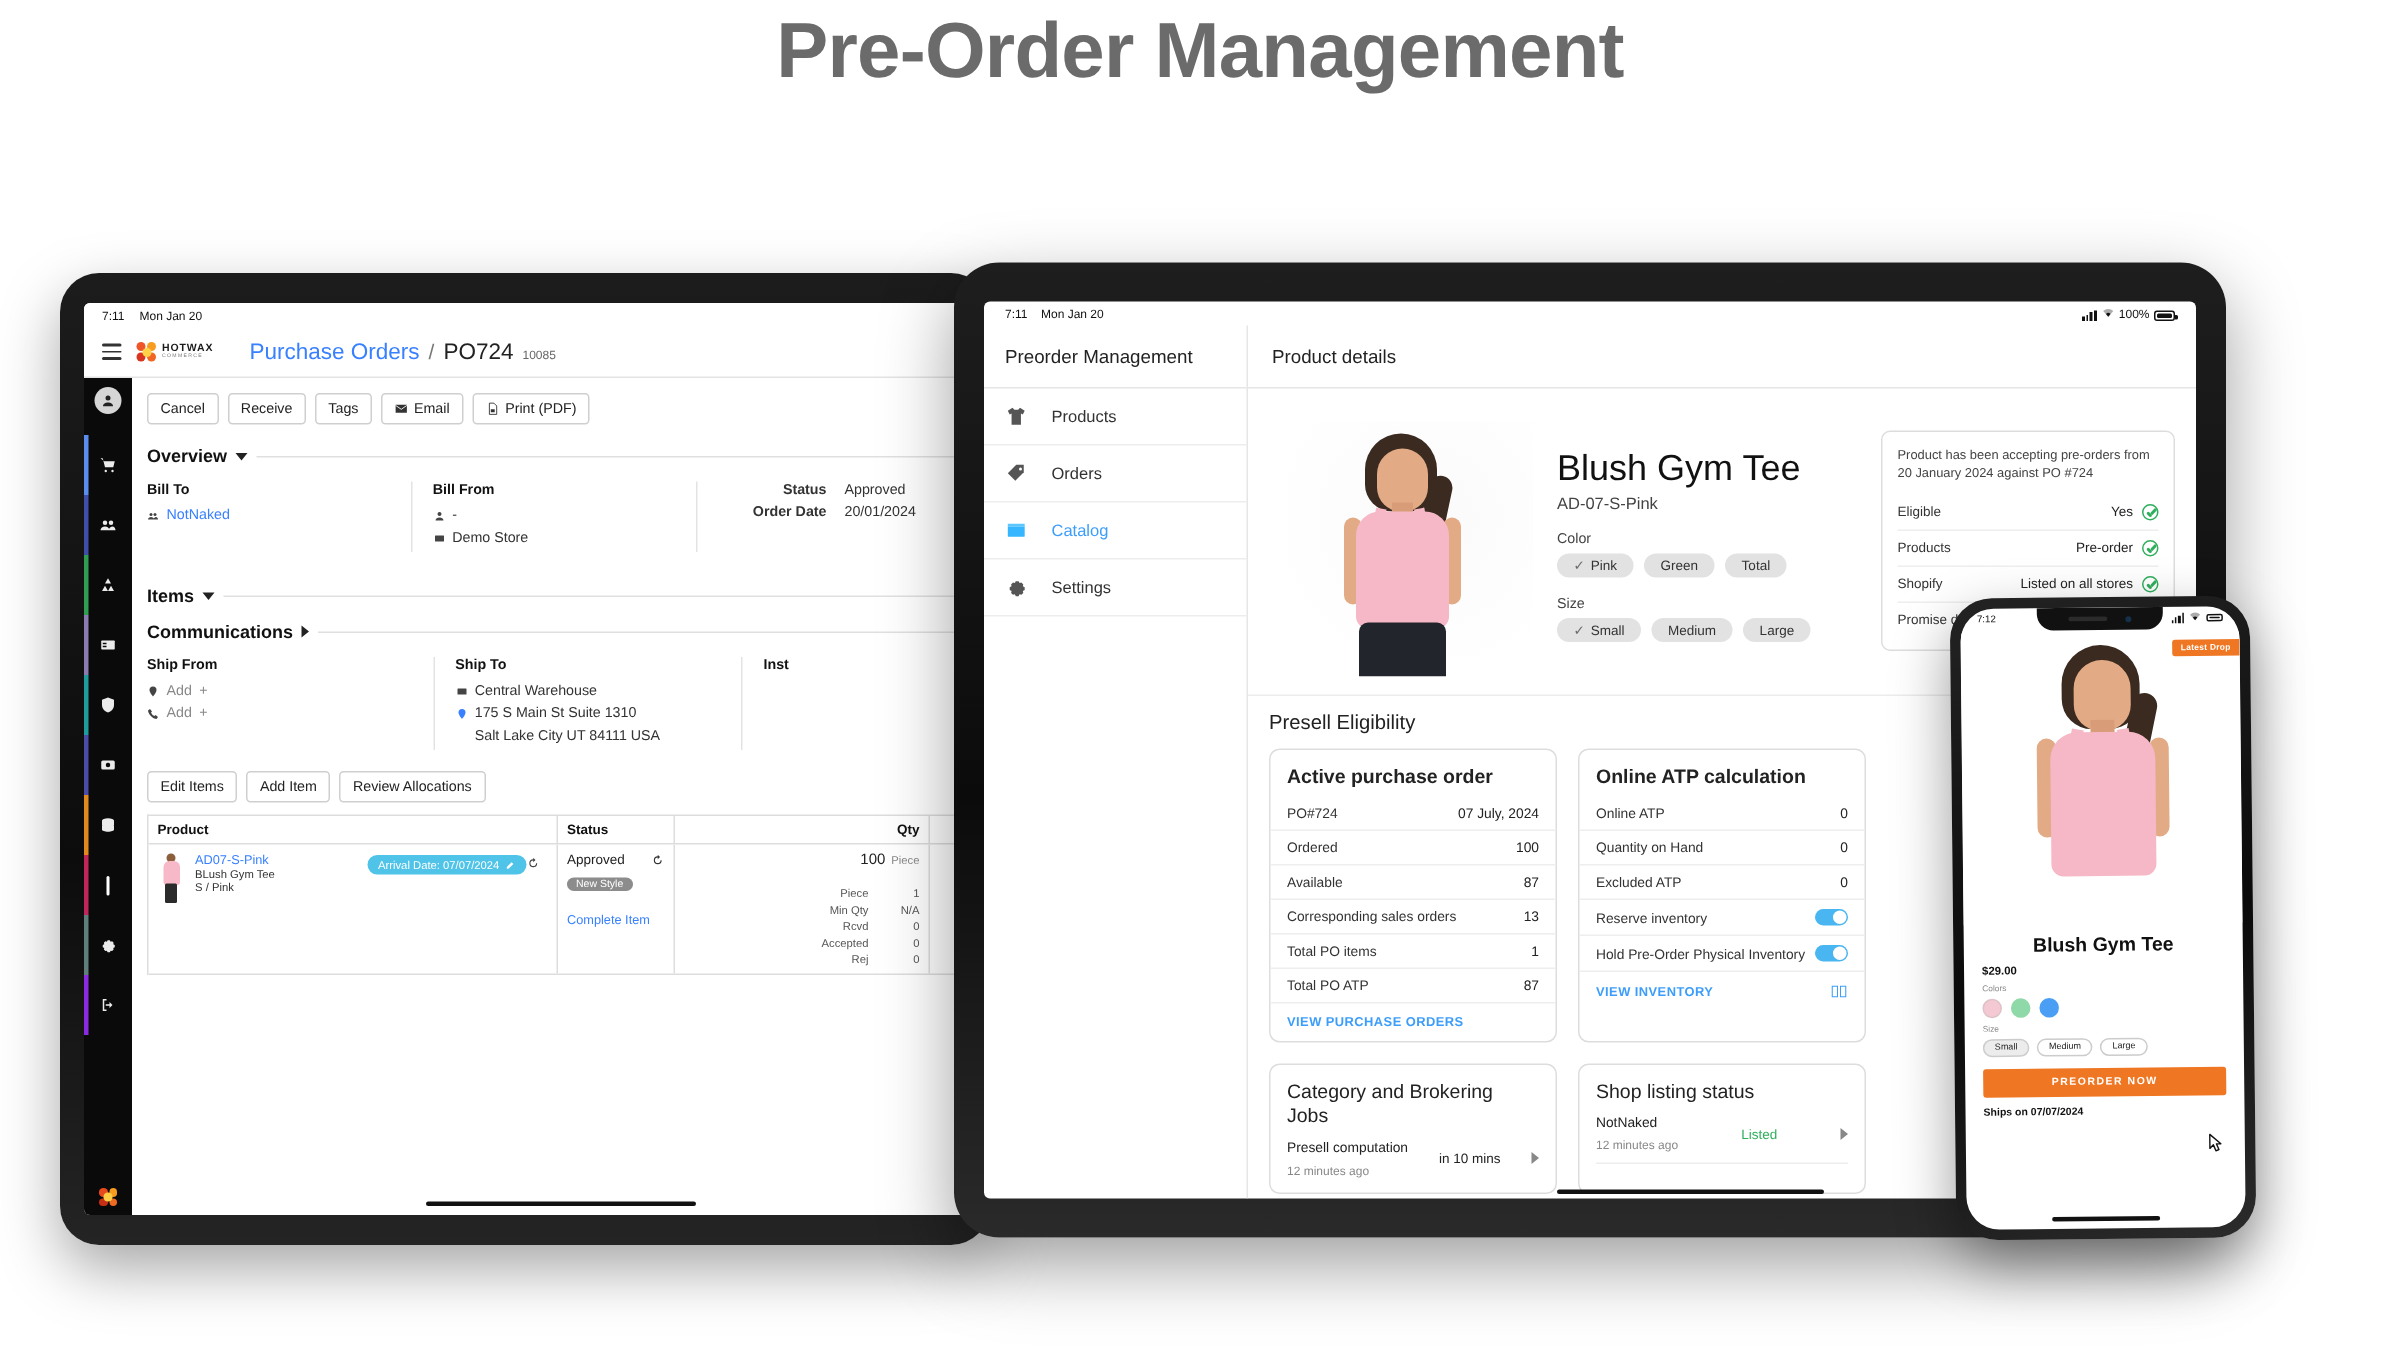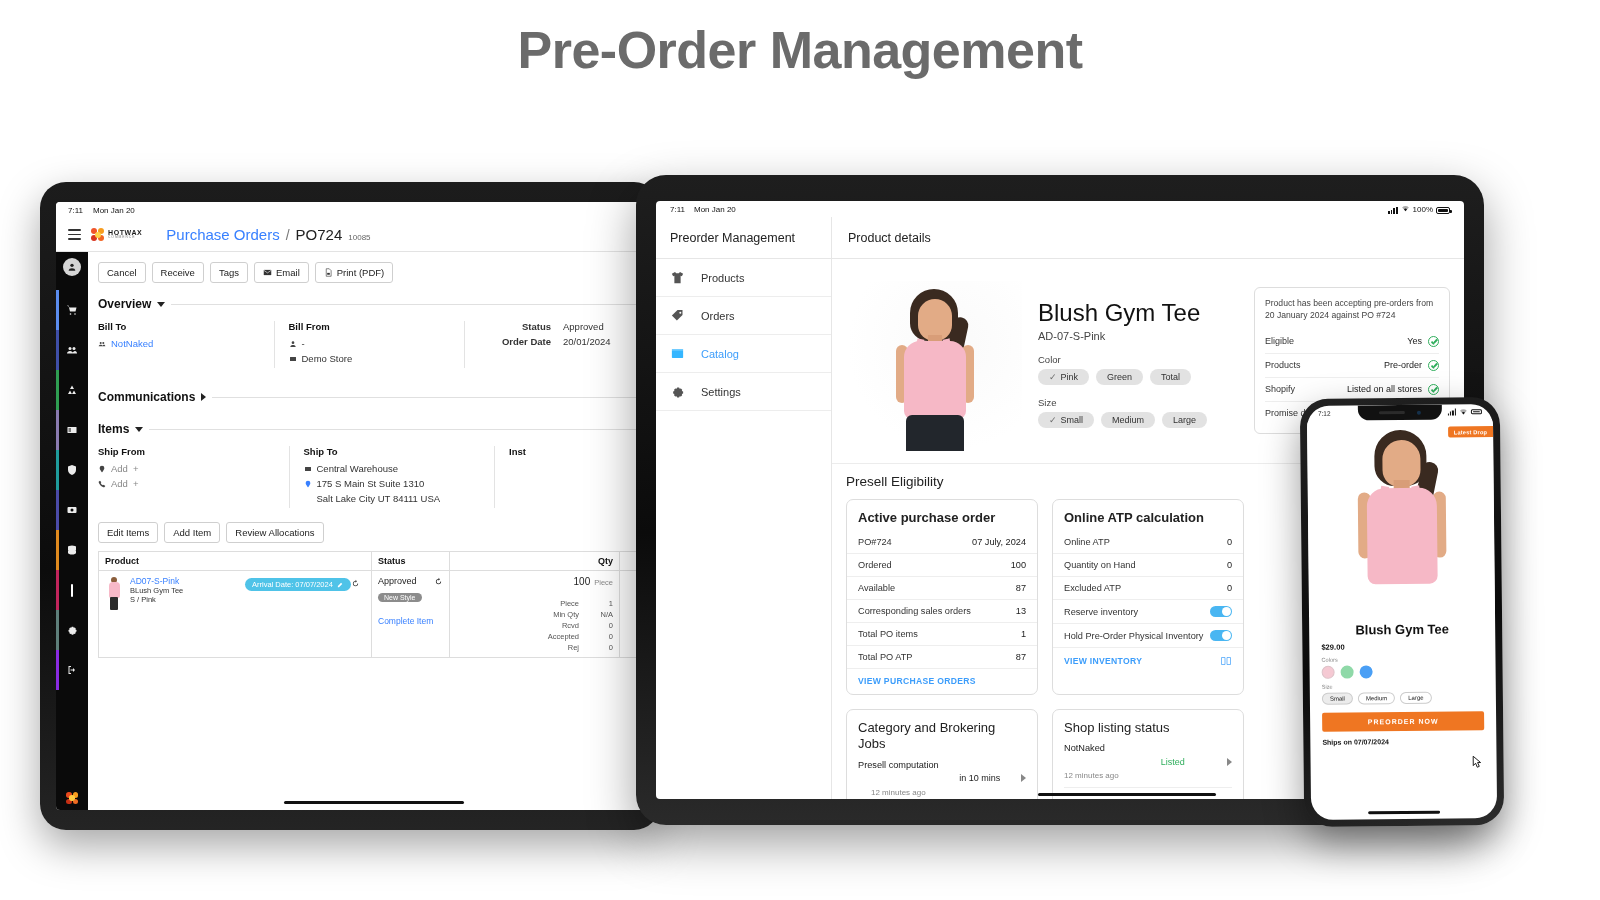--- a/index.html
+++ b/index.html
@@ -6,21 +6,21 @@
   html, body {
     width: 1600px; height: 900px;
     background: #ffffff;
     font-family: "Liberation Sans", sans-serif;
     overflow: hidden;
   }
   .stage { position: relative; width: 1600px; height: 900px; background:#fff; }
 
   
   .page-title {
-    position: absolute; top: 20px; left: 0; width: 1600px;
+    position: absolute; top: 4px; left: 0; width: 1600px;
     text-align: center;
     font-size: 52px; font-weight: bold; letter-spacing: -0.5px;
     color: #6b6b6b;
   }
 
   
   .device { position: absolute; background: #131313; }
   .device .screen { position: absolute; background: #fff; overflow: hidden; }
 
   
@@ -243,21 +243,21 @@
   .prow-link svg { width:12px;height:12px; fill:none; stroke:#3c9dfb; stroke-width:1.4; }
   .toggle { width:22px;height:11px;border-radius:7px;background:#49b6f2;position:relative; flex:none;}
   .toggle i { position:absolute; right:1px; top:1px; width:9px;height:9px;border-radius:50%;background:#fff; }
   .chev { width:0;height:0;border-top:4px solid transparent;border-bottom:4px solid transparent;border-left:5px solid #888; }
 
   .bottom-grid { display:flex; gap:14px; padding: 14px 14px 0 14px; }
   .bcard { width:192px; border:1px solid #ddd; border-radius:7px; padding:10px 11px; background:#fff; }
   .bcard-h { font-size:13px; color:#222; line-height:1.25; margin-bottom:7px; }
   .bcard-row { display:flex; align-items:center; justify-content:space-between; gap:6px; }
   .bcard-row .ttl { font-size:9.2px; color:#222; }
-  .bcard-row .sub { font-size:8px; color:#888; margin-top:18px;text-align:center; }
+  .bcard-row .sub { font-size:8px; color:#888; margin-top:6px; }
   .bcard-row .rt { font-size:9px; color:#222; }
   .bcard-row .rt.green { color:#2fae5c; }
   .bcard-underline { margin-top:7px; border-top:1px solid #eee; height:1px; }
 
   .ct-scrollbar { position:absolute; left:206px; bottom:3px; width:178px; height:3px; background:#111; border-radius:2px; }
 
   
   #phone {
     left: 1302px; top: 398px; width: 200px; height: 428px;
     border-radius: 28px;
@@ -498,29 +498,29 @@
                 <span class="k">Status</span>
                 <span class="v">Approved</span>
               </div>
               <div class="ov-kv">
                 <span class="k">Order Date</span>
                 <span class="v">20/01/2024</span>
               </div>
             </div>
           </div>
 
+          <div class="sec-head" style="margin-top:18px">
+            <span class="t">Items</span>
+            <span class="caret-d"></span>
+            <span class="rule"></span>
+          </div>
+
           <div class="sec-head">
             <span class="t">Communications</span>
             <span class="caret-r"></span>
-            <span class="rule"></span>
-          </div>
-
-          <div class="sec-head" style="margin-top:18px">
-            <span class="t">Items</span>
-            <span class="caret-d"></span>
             <span class="rule"></span>
           </div>
 
           <div class="ship-grid">
             <div class="ship-col">
               <div class="ov-lbl">Ship From</div>
               <div class="ov-line">
                 <svg viewBox="0 0 24 24">
                     <path d="M12 2a7 7 0 00-7 7c0 5 7 13 7 13s7-8 7-13a7 7 0 00-7-7z"></path>
                   </svg>

